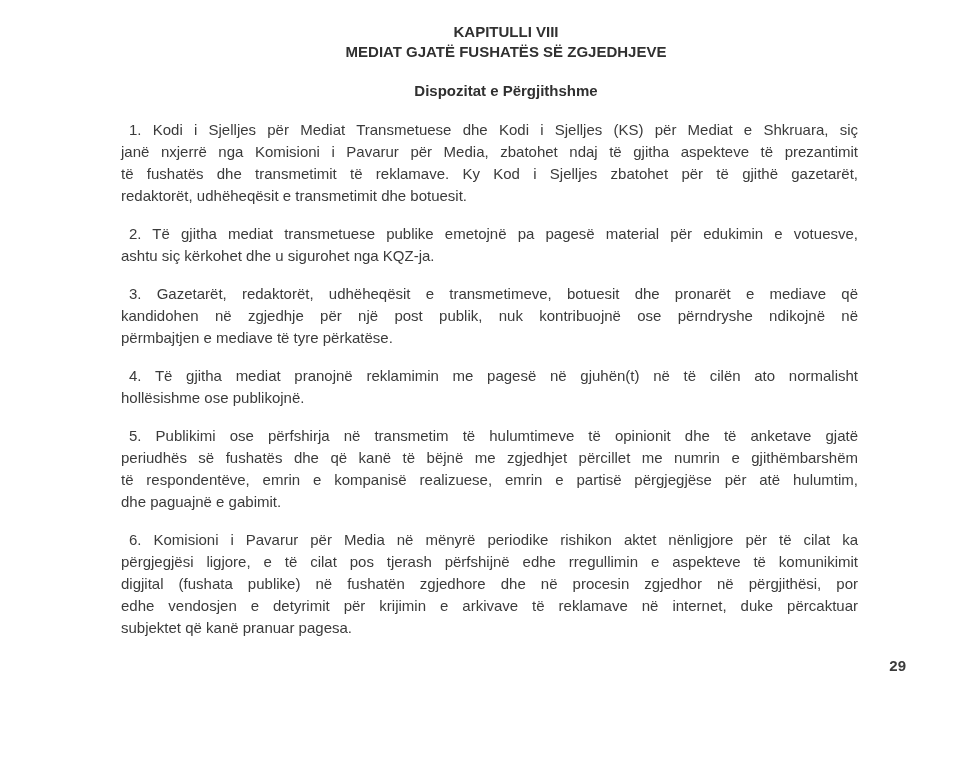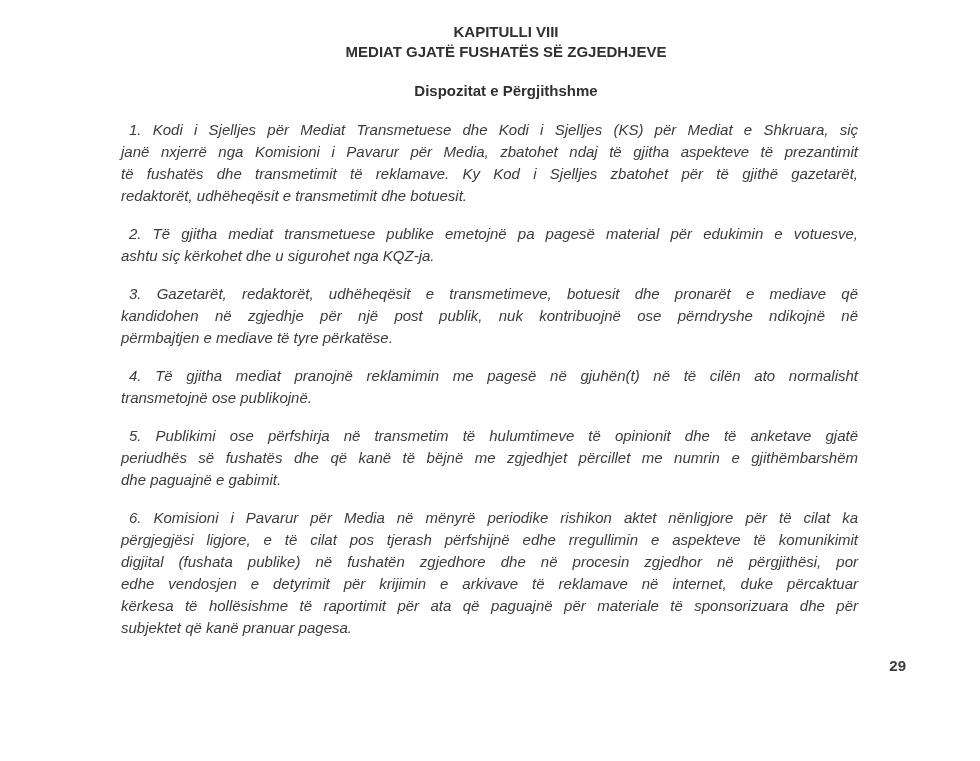--- a/index.html
+++ b/index.html
@@ -28,21 +28,20 @@
     font-weight: bold;
     font-size: 15px;
     line-height: 20px;
     color: #303030;
   }
   .article-block {
     margin-top: 19px;
   }
   .body-text {
     margin: 18px 138px 0 105px;
-    font-style: italic;
   }
   .para {
     margin: 0 0 16px 0;
   }
   .line {
     font-size: 15px;
     line-height: 22px;
     text-align: justify;
     text-align-last: justify;
     -moz-text-align-last: justify;
@@ -93,35 +92,35 @@
     </div>
 
     <div class="para">
       <div class="line first">3. Gazetarët, redaktorët, udhëheqësit e transmetimeve, botuesit dhe pronarët e mediave që</div>
       <div class="line">kandidohen në zgjedhje për një post publik, nuk kontribuojnë ose përndryshe ndikojnë në</div>
       <div class="line last">përmbajtjen e mediave të tyre përkatëse.</div>
     </div>
 
     <div class="para">
       <div class="line first">4. Të gjitha mediat pranojnë reklamimin me pagesë në gjuhën(t) në të cilën ato normalisht</div>
-      <div class="line last">transmetojnë ose publikojnë.</div>
+      <div class="line last">hollësishme ose publikojnë.</div>
     </div>
 
     <div class="para">
       <div class="line first">5. Publikimi ose përfshirja në transmetim të hulumtimeve të opinionit dhe të anketave gjatë</div>
       <div class="line">periudhës së fushatës dhe që kanë të bëjnë me zgjedhjet përcillet me numrin e gjithëmbarshëm</div>
+      <div class="line">të respondentëve,  emrin e kompanisë realizuese, emrin e partisë përgjegjëse për atë hulumtim,</div>
       <div class="line last">dhe paguajnë e gabimit.</div>
     </div>
 
     <div class="para">
       <div class="line first">6. Komisioni i Pavarur për Media në mënyrë periodike rishikon aktet nënligjore për të cilat ka</div>
       <div class="line">përgjegjësi ligjore, e të cilat pos tjerash përfshijnë edhe rregullimin e aspekteve të komunikimit</div>
       <div class="line">digjital (fushata publike) në fushatën zgjedhore dhe në procesin zgjedhor në përgjithësi, por</div>
       <div class="line">edhe vendosjen e detyrimit për krijimin e arkivave të reklamave në internet, duke përcaktuar</div>
-      <div class="line">kërkesa të hollësishme të raportimit për ata që paguajnë për materiale të sponsorizuara dhe për</div>
       <div class="line last">subjektet që kanë pranuar pagesa.</div>
     </div>
 
   </div>
 
   <div class="page-number">29</div>
 
 </div>
 
 </body></html>

